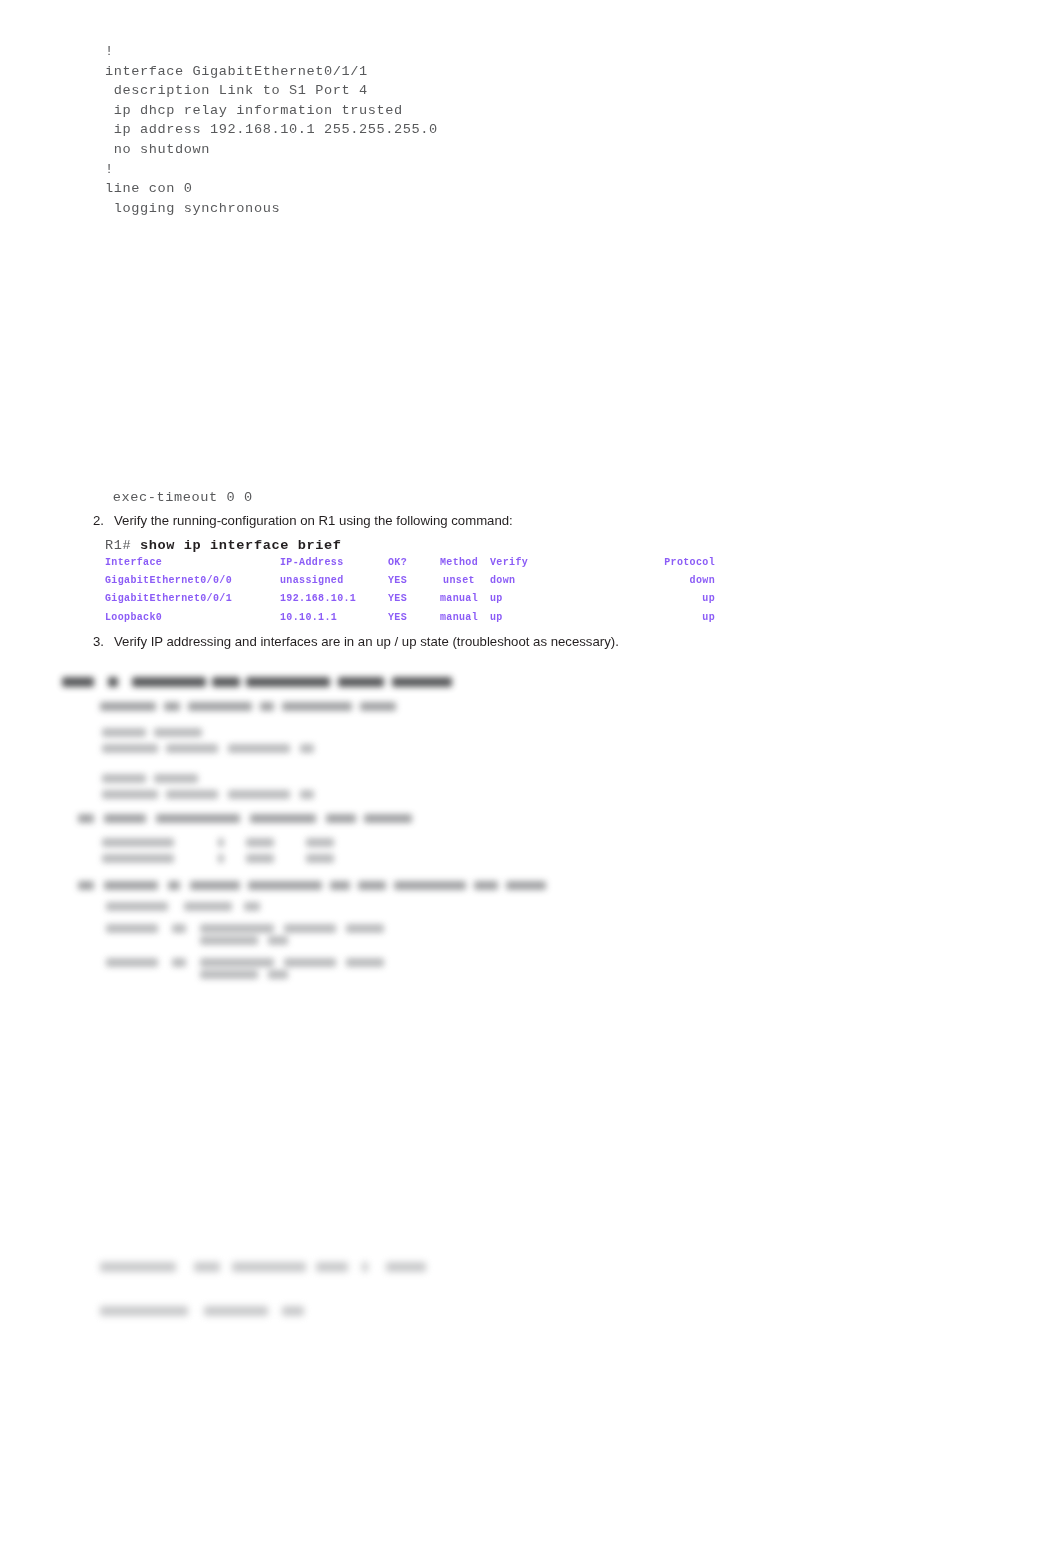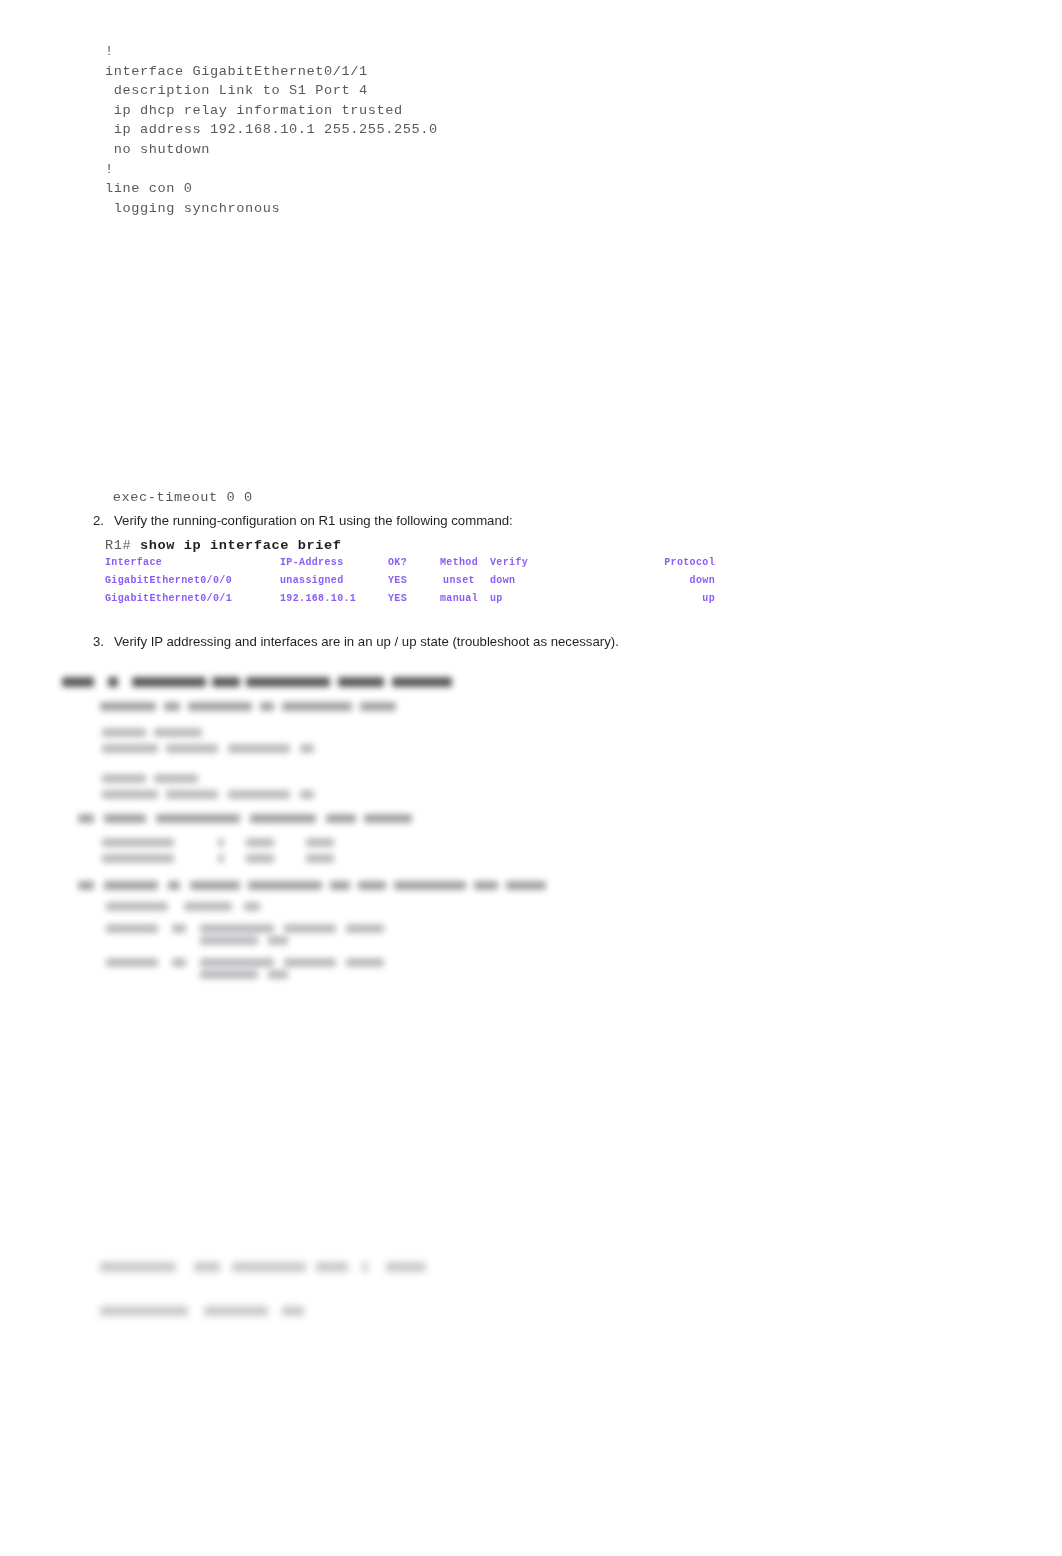--- a/index.html
+++ b/index.html
@@ -159,20 +159,28 @@
       <td class="c-iface">GigabitEthernet0/0/0</td>
       <td class="c-ip">unassigned</td>
       <td class="c-ok">YES</td>
       <td class="c-method">unset</td>
       <td class="c-status">down</td>
       <td class="c-proto">down</td>
     </tr>
     <tr>
       <td class="c-iface">GigabitEthernet0/0/1</td>
       <td class="c-ip">192.168.10.1</td>
+      <td class="c-ok">YES</td>
+      <td class="c-method">manual</td>
+      <td class="c-status">up</td>
+      <td class="c-proto">up</td>
+    </tr>
+    <tr>
+      <td class="c-iface">Loopback0</td>
+      <td class="c-ip">10.10.1.1</td>
       <td class="c-ok">YES</td>
       <td class="c-method">manual</td>
       <td class="c-status">up</td>
       <td class="c-proto">up</td>
     </tr>
   </tbody>
     </table>
 
   <div class="list-item" id="item-3">
     <span class="num">3.</span>

